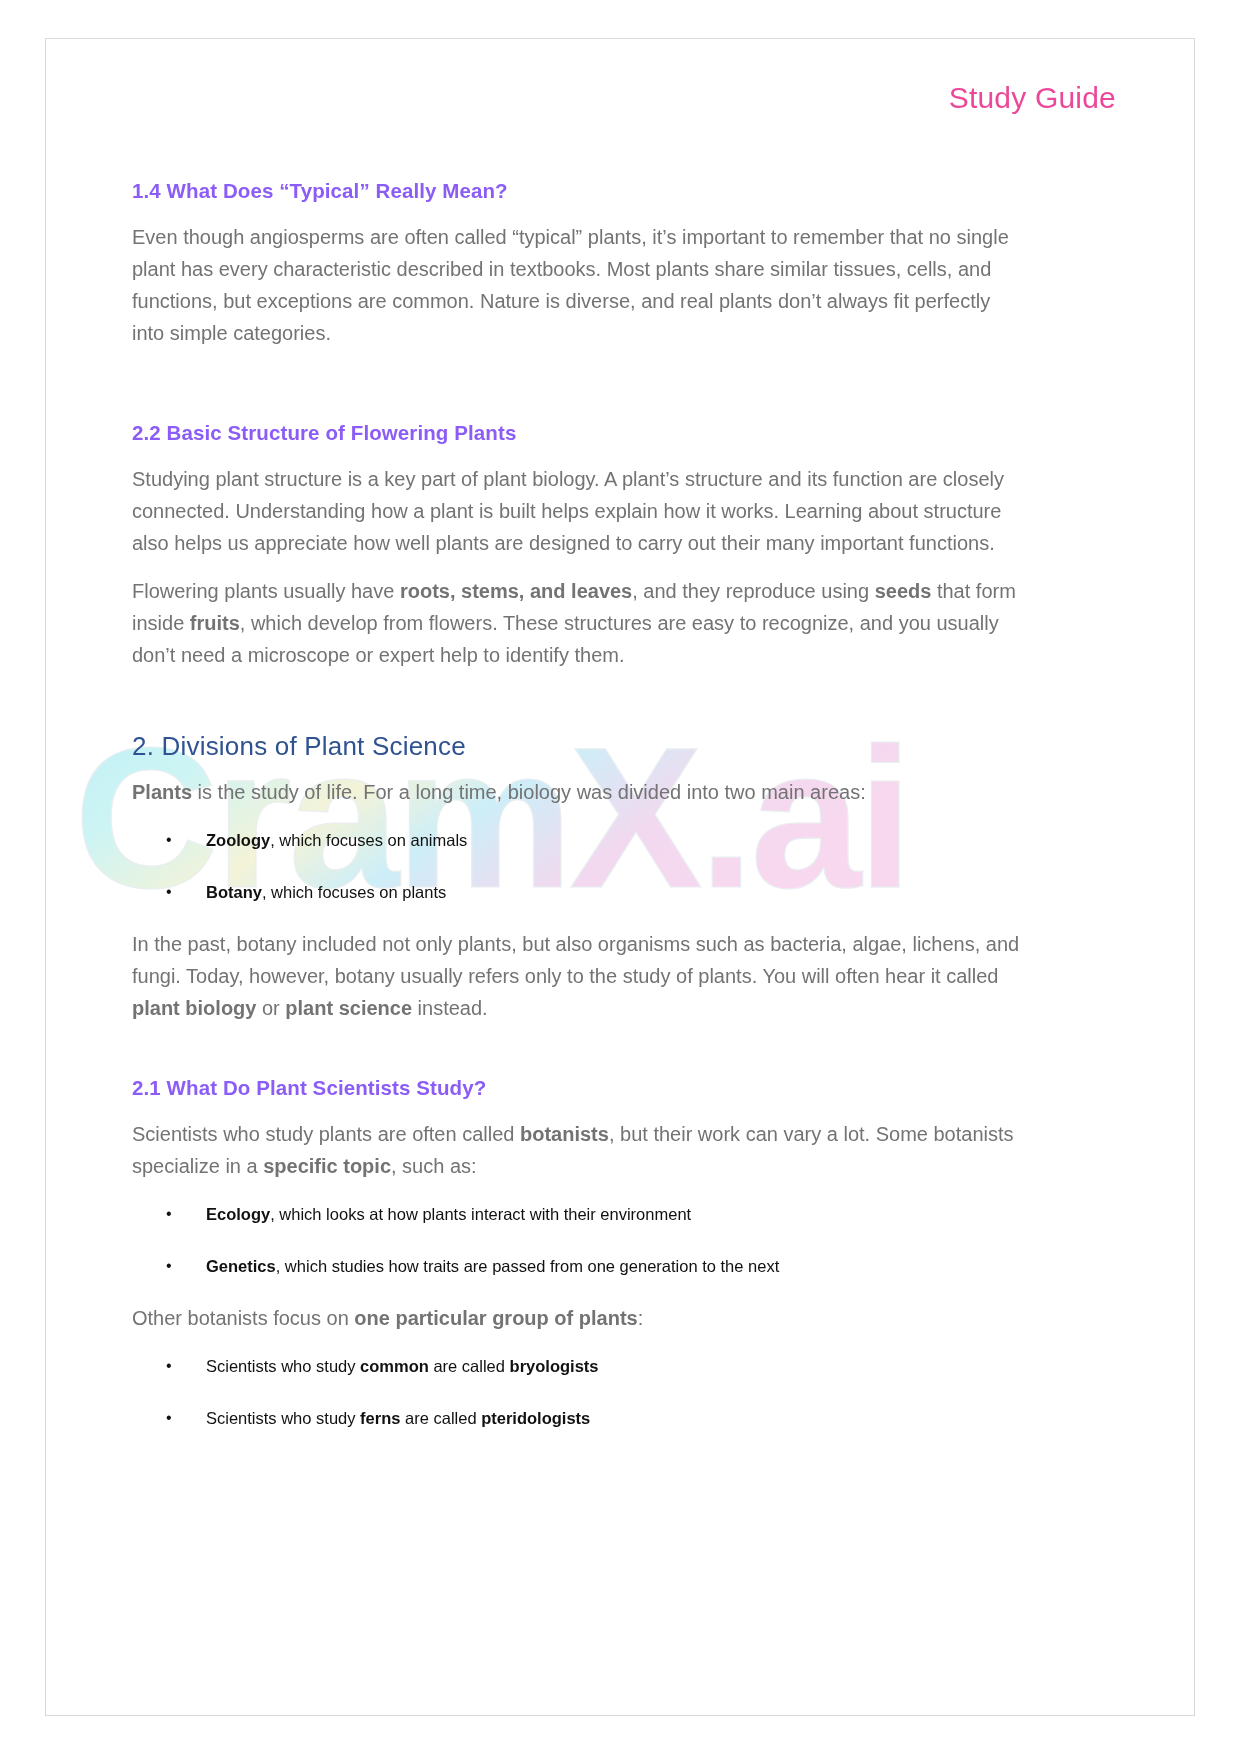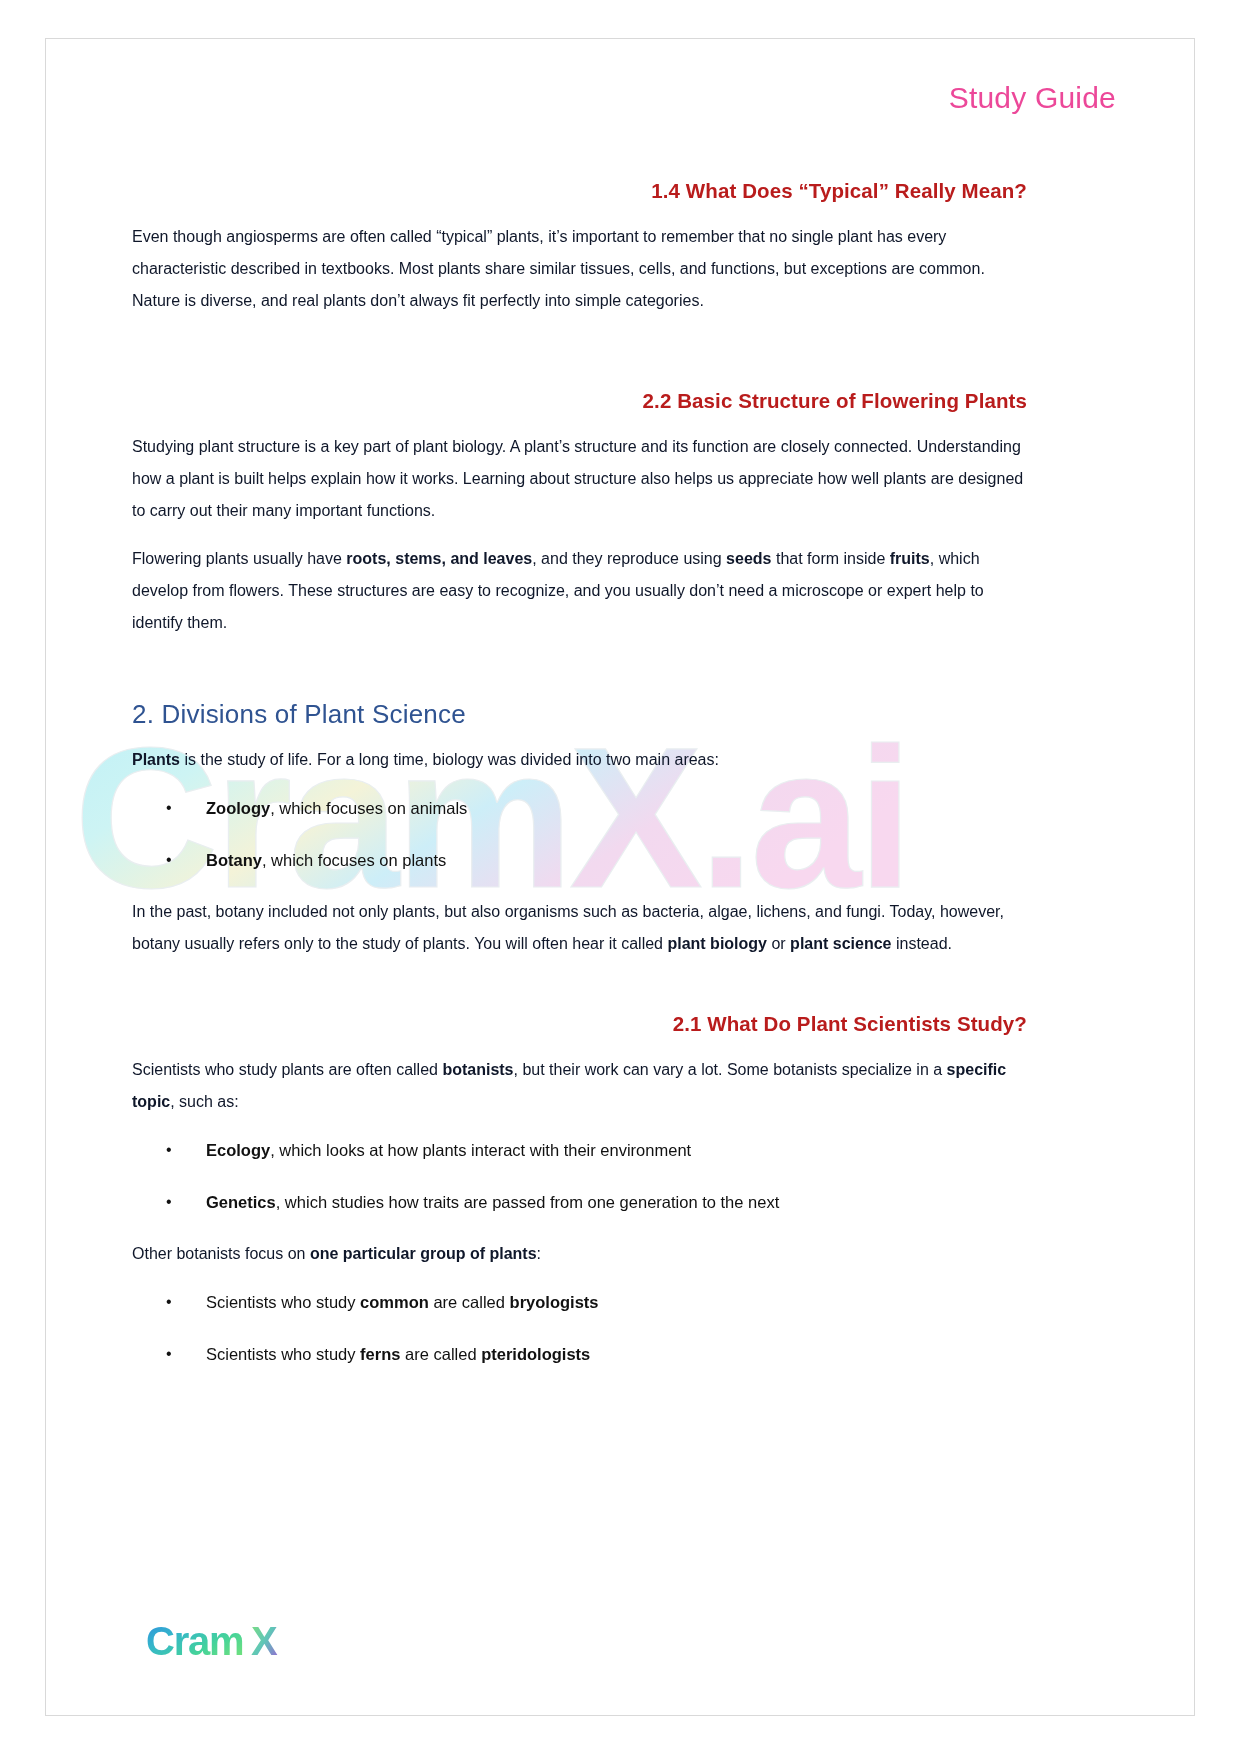--- a/index.html
+++ b/index.html
@@ -61,36 +61,35 @@
     position: absolute;
     left: 86px;
     top: 140px;
     width: 895px;
     z-index: 2;
   }
 
   h2.sec {
     font-size: 20.5px;
     font-weight: bold;
-    color: #b91c1c;
+    color: #8b5cf6;
     margin: 0 0 18px 0;
     letter-spacing: 0.1px;
-    text-align: right;
   }
   h1.secbig {
     font-size: 26px;
     font-weight: normal;
     color: #2f5391;
     margin: 8px 0 14px 0;
     letter-spacing: 0.2px;
   }
   p.body {
-    font-size: 16px;
+    font-size: 20px;
     line-height: 32px;
-    color: #0f172a;
+    color: #737373;
     margin: 0 0 16px 0;
     text-align: left;
   }
   .gap-lg { height: 56px; }
   .gap-md { height: 36px; }
 
   ul.bullets {
     list-style: none;
     margin: 4px 0 10px 0;
     padding: 0;
@@ -181,34 +180,15 @@
 
       <p class="body"><span>Other botanists focus on </span><b>one particular group of plants</b><span>:</span></p>
 
       <ul class="bullets">
         <li><span class="dot">•</span><span>Scientists who study </span><b>common</b><span> are called </span><b>bryologists</b></li>
         <li><span class="dot">•</span><span>Scientists who study </span><b>ferns</b><span> are called </span><b>pteridologists</b></li>
       </ul>
 
     </div>
 
-    <div class="footer-logo">
-      <svg width="190" height="50" viewBox="0 0 190 50" xmlns="http://www.w3.org/2000/svg">
-        <defs>
-          <linearGradient id="lg1" x1="0" y1="0" x2="1" y2="0.8">
-            <stop offset="0%" stop-color="#2f8fe0"></stop>
-            <stop offset="35%" stop-color="#35b7c9"></stop>
-            <stop offset="70%" stop-color="#45d39a"></stop>
-            <stop offset="100%" stop-color="#6fe07e"></stop>
-          </linearGradient>
-          <linearGradient id="lg2" x1="0" y1="0" x2="1" y2="1">
-            <stop offset="0%" stop-color="#7fe07a"></stop>
-            <stop offset="50%" stop-color="#5fc6b8"></stop>
-            <stop offset="100%" stop-color="#9a5fd6"></stop>
-          </linearGradient>
-        </defs>
-        <text x="0" y="38" font-family="'Liberation Sans', sans-serif" font-size="40" font-weight="bold" fill="url(#lg1)" letter-spacing="-1.2">Cram</text>
-        <text x="105" y="38" font-family="'Liberation Sans', sans-serif" font-size="40" font-weight="bold" fill="url(#lg2)">X</text>
-      </svg>
-    </div>
 
   </div>
 </div>
 
 </body></html>

